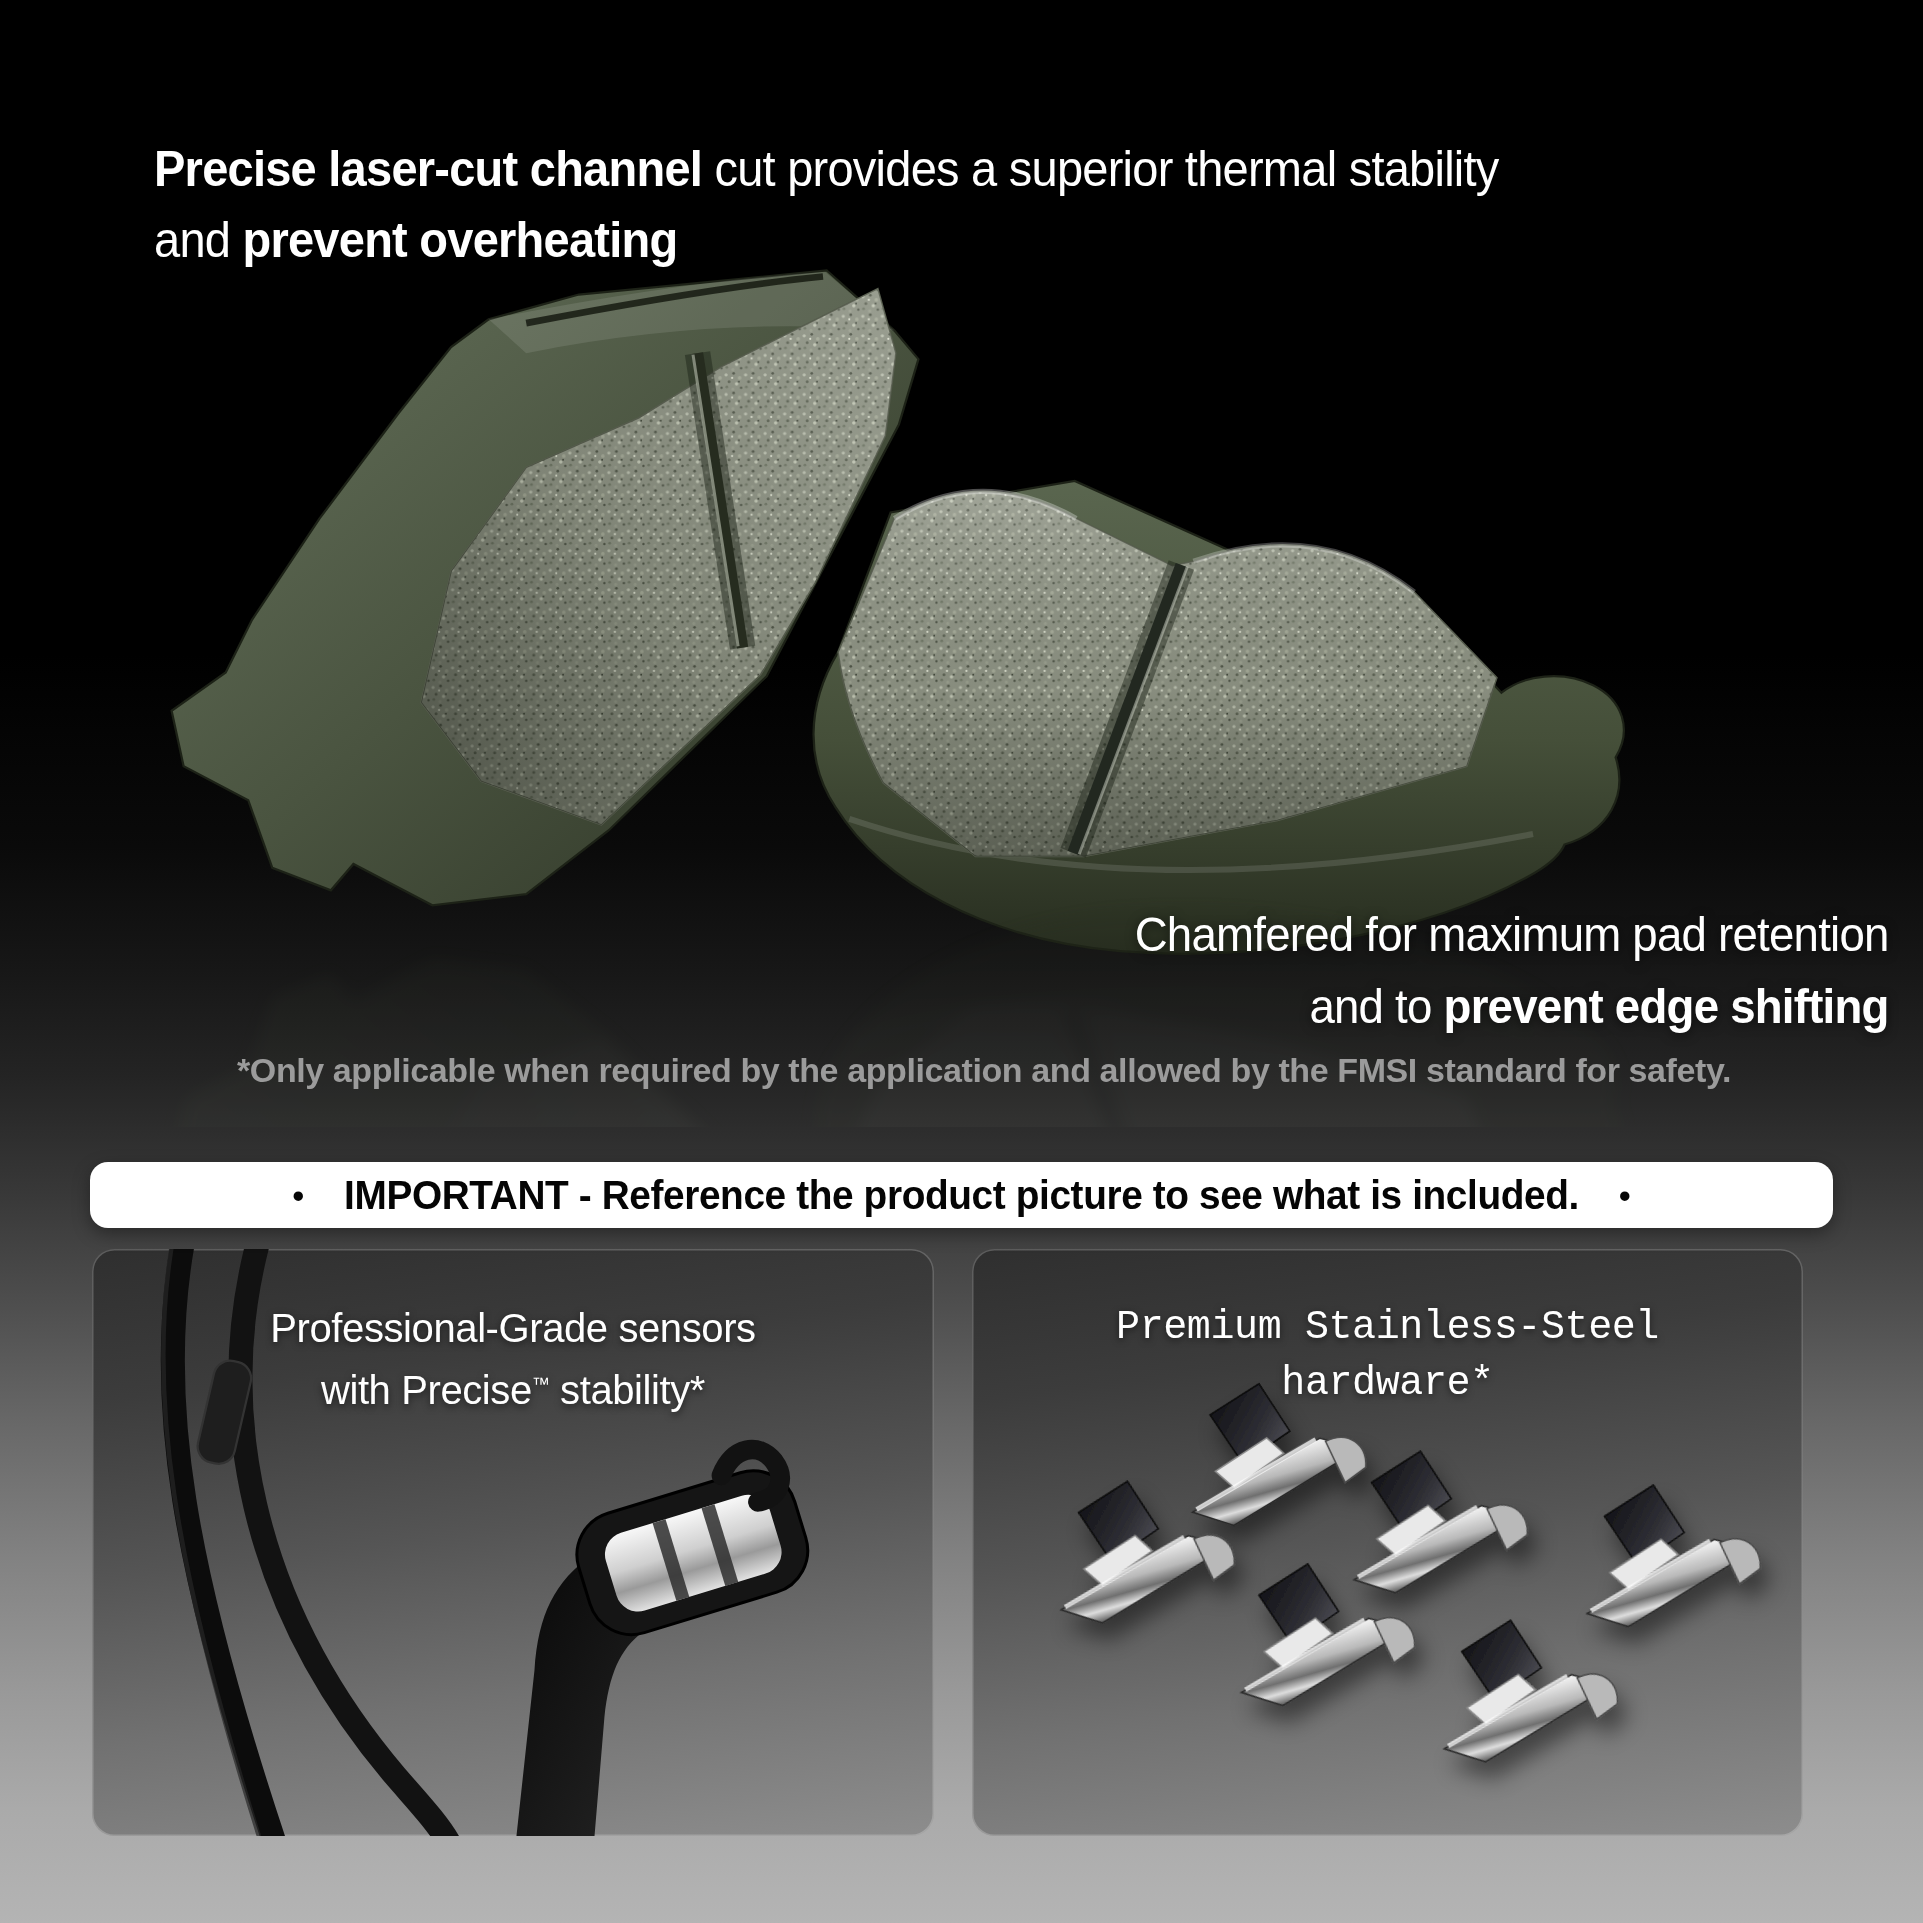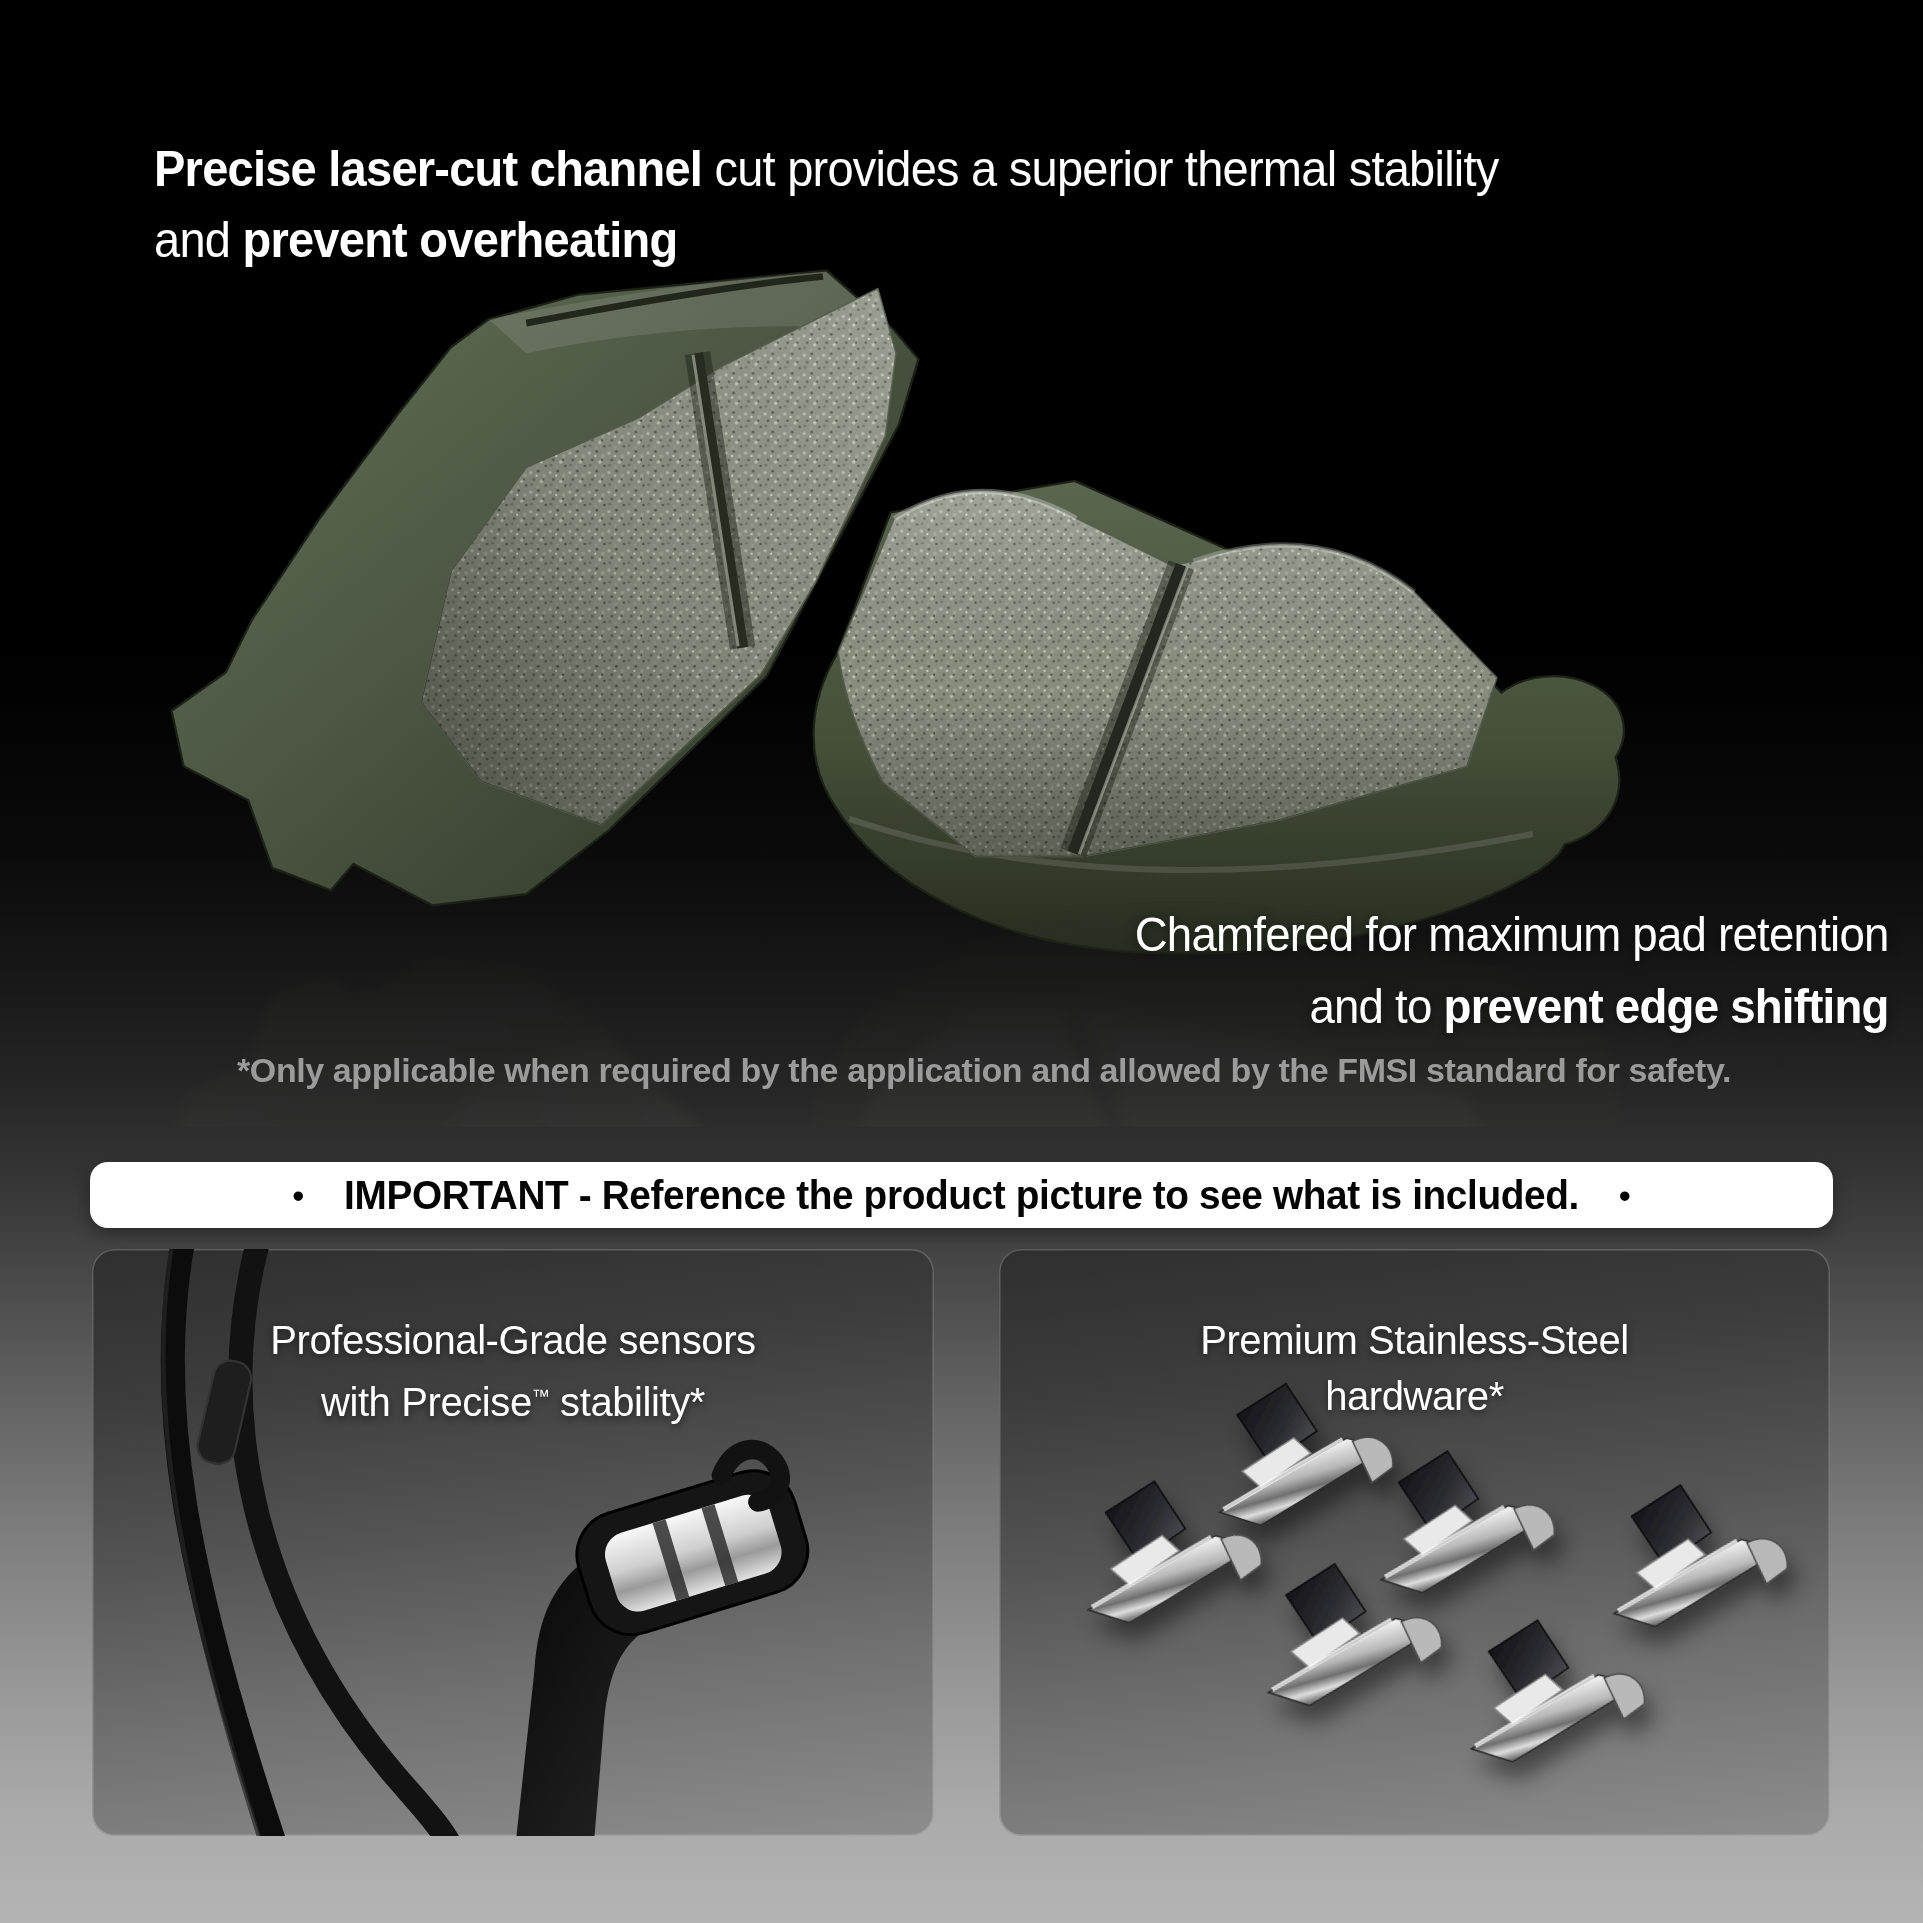--- a/index.html
+++ b/index.html
@@ -36,24 +36,24 @@
     box-shadow:0 6px 16.5px rgba(0,0,0,.35);
   }
   .banner-text{font-size:40px;font-weight:700;letter-spacing:-0.4px;transform:scaleX(.97);}
   .banner .dot{font-size:33px;font-weight:700;line-height:1;}
   .card{
     position:absolute;z-index:4;top:1249px;height:587px;border-radius:22.5px;overflow:hidden;
     background:linear-gradient(173deg,#2f2f2f 0%,#3c3c3c 22%,#555555 48%,#717171 72%,#8d8d8d 100%);
     box-shadow:inset 0 0 0 1.5px rgba(255,255,255,.22);
   }
   .card.left{left:92px;width:842px;}
-  .card.right{left:999px;width:831px;}
+  .card.right{left:972px;width:831px;font-family:Liberation Mono, monospace;}
   .card-art{position:absolute;left:0;top:0;width:100%;height:100%;}
   .card-title{
-    position:relative;z-index:3;margin:16px;padding-top:47px;text-align:center;
+    position:relative;z-index:3;margin:4px;padding-top:47px;text-align:center;
     font-size:40px;line-height:56px;font-weight:400;color:#ffffff;
     letter-spacing:-0.4px;text-shadow:0 2.3px 7.5px rgba(0,0,0,.55);
   }
   .card-title sup{font-size:.45em;}
 </style>
 </head>
 <body>
 
 <div class="poster">
 

